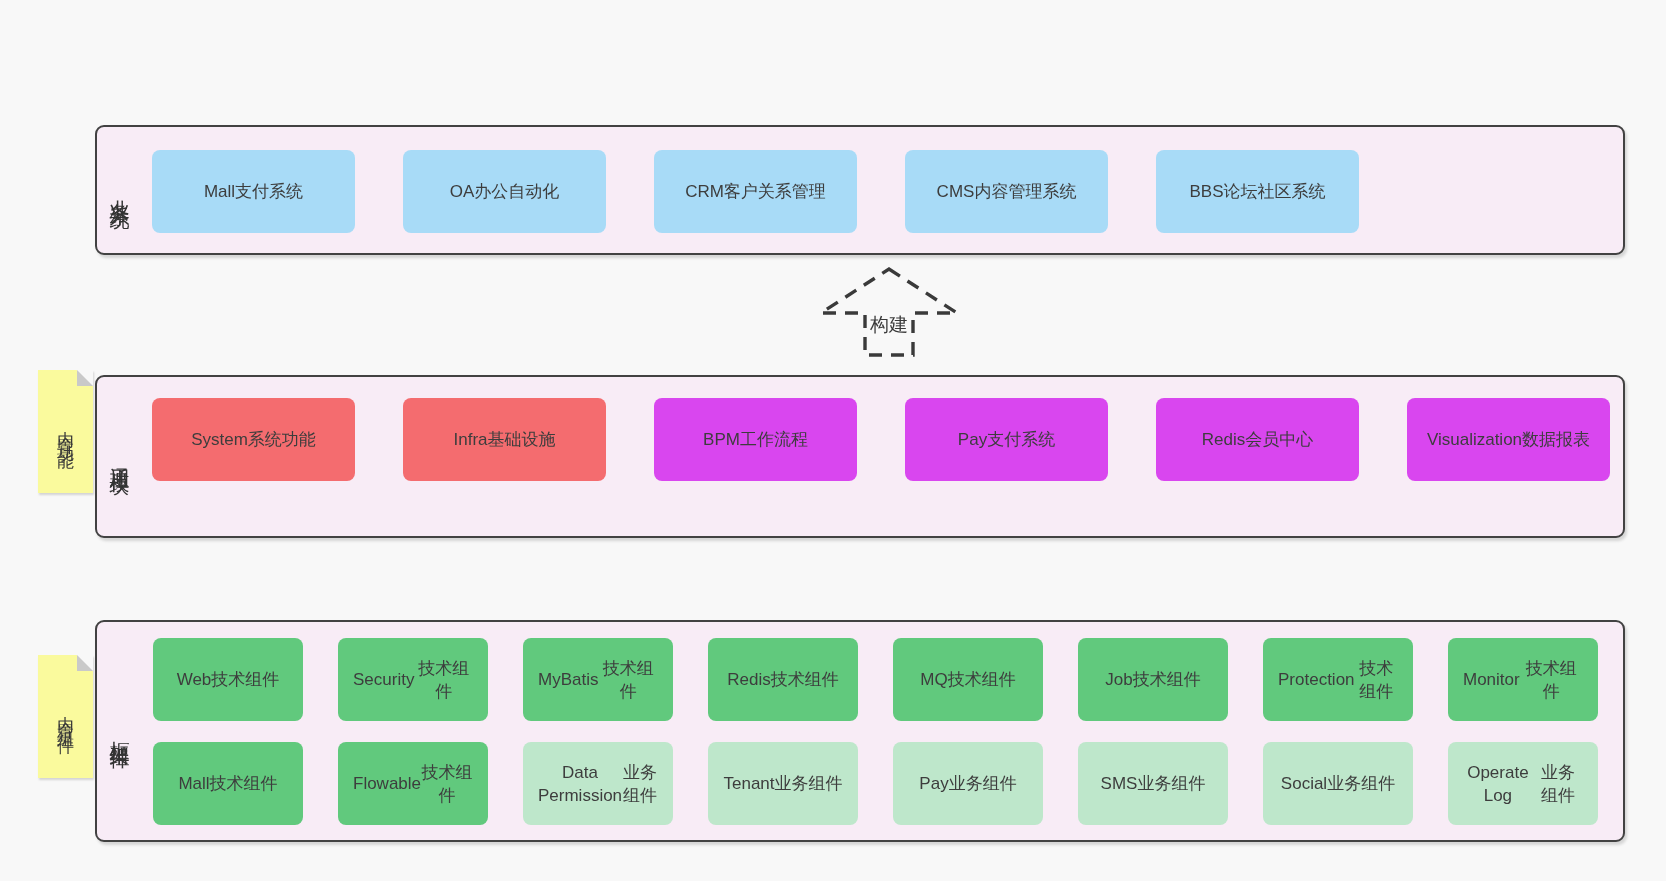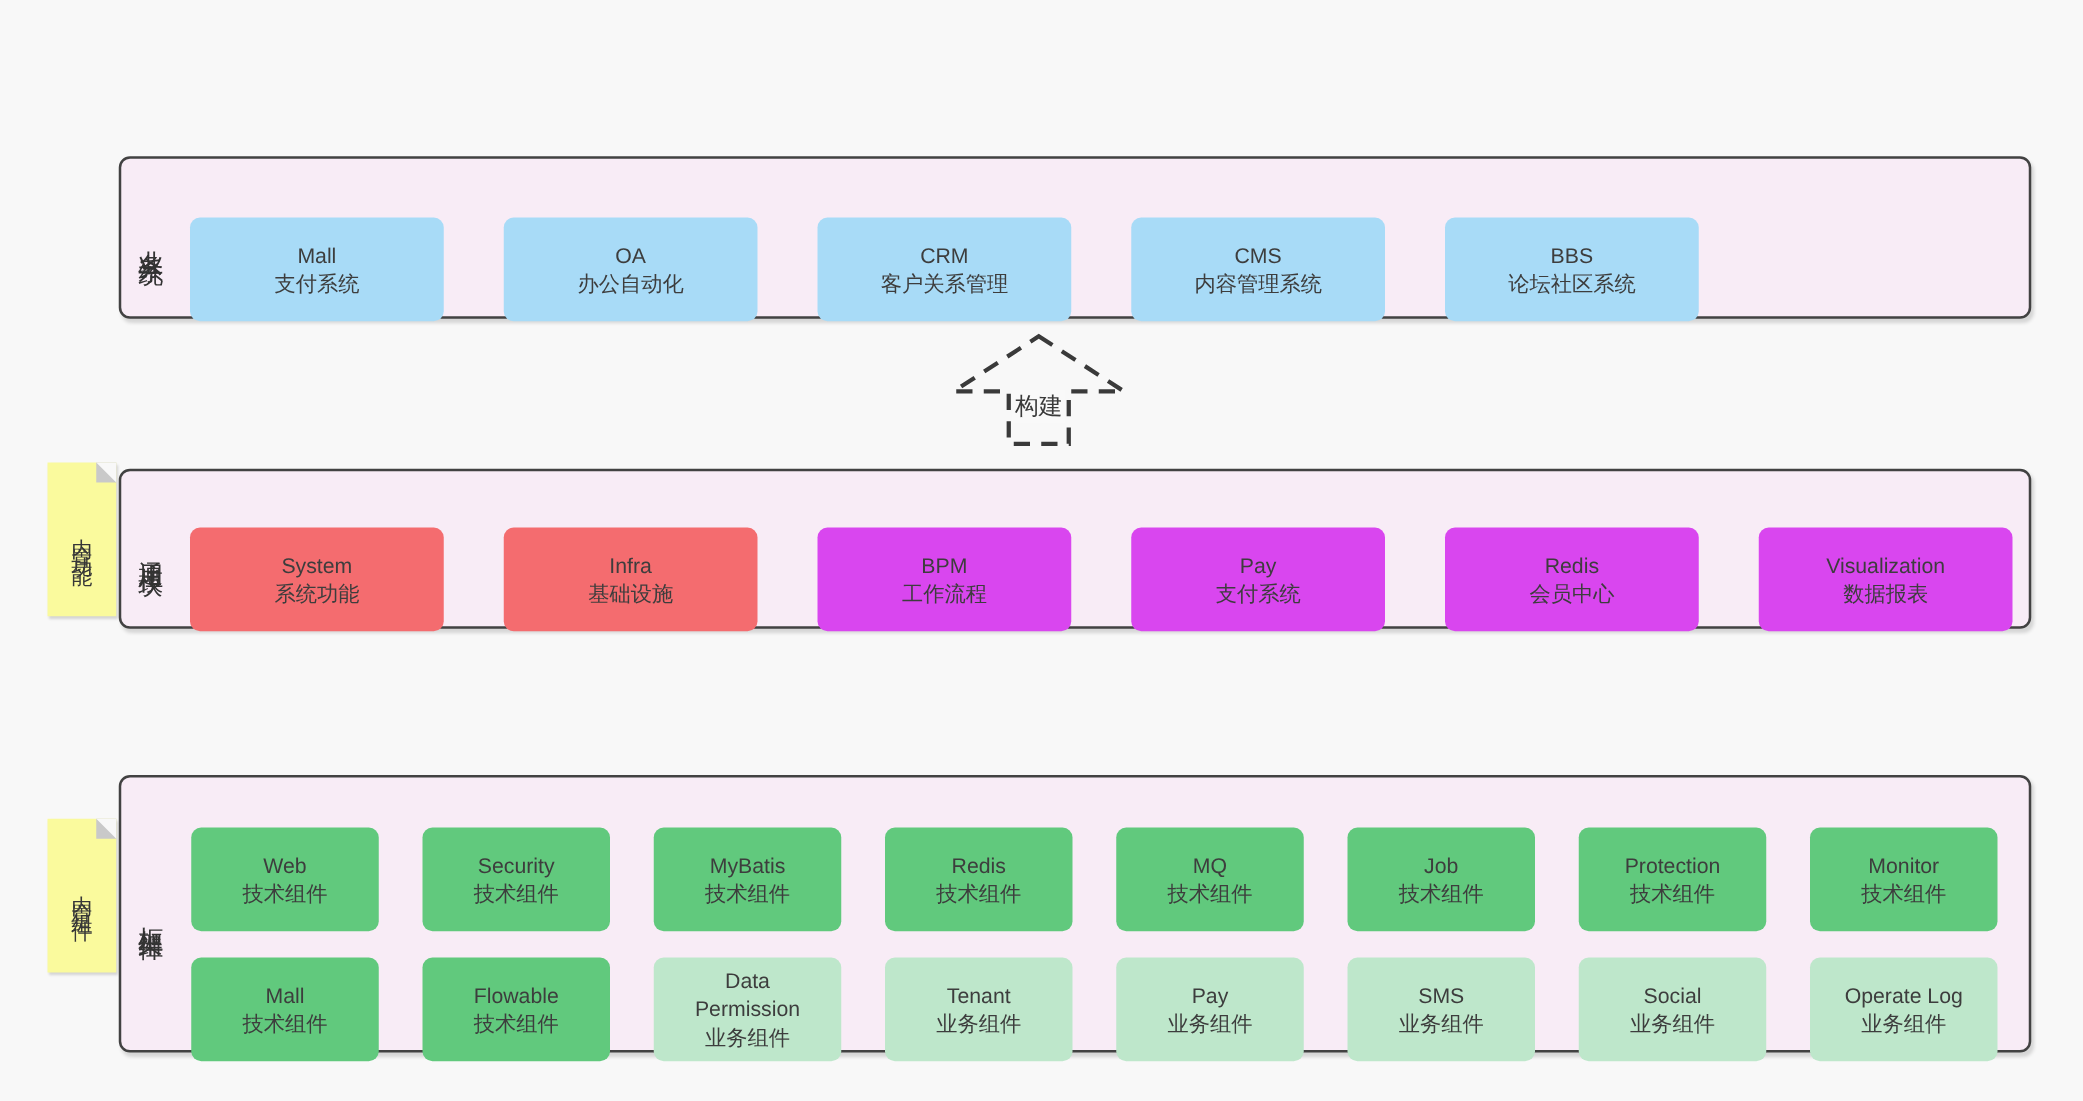--- a/index.html
+++ b/index.html
@@ -4,37 +4,37 @@
 <style>
   html,body{margin:0;padding:0;background:#f8f8f8;}
   .canvas{position:relative;width:1666px;height:881px;background:#f8f8f8;overflow:hidden;
           font-family:"Liberation Sans","DejaVu Sans",sans-serif;color:#3d3d3d;}
 
   
   .section{position:absolute;left:95px;width:1530px;background:#f8ecf6;
            border:2px solid #424242;border-radius:9px;
            box-shadow:2px 3px 3px rgba(0,0,0,0.14);box-sizing:border-box;}
   .sec1{top:125px;height:130px;}
-  .sec2{top:375px;height:128px;}
+  .sec2{top:375px;height:163px;}
   .sec3{top:620px;height:222px;}
 
   .vlabel{position:absolute;left:13px;top:50%;transform:translateY(-50%);
           writing-mode:vertical-lr;text-orientation:upright;
           font-size:20px;letter-spacing:3px;line-height:1;color:#333;white-space:nowrap;}
 
   
   .row{position:absolute;display:flex;}
   .sec1 .row{left:55px;top:23px;gap:48px;}
   .sec2 .row{left:55px;top:21px;gap:48px;}
   .sec3 .rowA{left:56px;top:16px;gap:35px;}
   .sec3 .rowB{left:56px;top:120px;gap:35px;}
 
-  .box{border-radius:8px;display:flex;flex-direction:column;align-items:center;
+  .box{border-radius:8px;display:flex;flex-direction:row;align-items:center;
        justify-content:center;text-align:center;font-size:17px;line-height:23px;
-       box-sizing:border-box;margin-top:24px;}
+       box-sizing:border-box;}
   .box .nm,.box .sub{display:block;}
   .wide{width:203px;height:83px;padding:0 10px;}
   .small{width:150px;height:83px;padding:0 15px;}
 
   .blue{background:#a8dbf7;}
   .red{background:#f46c6f;}
   .pink{background:#d946ef;}
   .green{background:#61c97d;}
   .lgreen{background:#bee7cb;}
 
@@ -45,21 +45,21 @@
   .sticky-bot{top:655px;}
   .sticky::after{content:"";position:absolute;top:0;right:0;width:0;height:0;
           border-style:solid;border-width:0 16px 16px 0;
           border-color:#f8f8f8 #f8f8f8 #c9c9c9 #c9c9c9;}
   .sticky .txt{position:absolute;left:50%;top:50%;transform:translate(-50%,-50%);
           writing-mode:vertical-lr;text-orientation:upright;
           font-size:17px;letter-spacing:7px;line-height:1;color:#373737;white-space:nowrap;}
 
   
   .arrow{position:absolute;width:142px;height:92px;}
-  .arrow1{left:760px;top:266px;}
+  .arrow1{left:818px;top:266px;}
   .arrow2{left:820px;top:514px;}
   .arrow svg{position:absolute;left:0;top:0;}
   .arrow polygon{fill:#f8f8f8;stroke:#3a3a3a;stroke-width:3.4;stroke-dasharray:13 9;}
   .arrow .lbl{position:absolute;left:50%;top:46px;transform:translateX(-50%);
           background:#f9f9f9;padding:0 2px;font-size:19px;color:#3a3a3a;white-space:nowrap;}
 </style>
 </head>
 <body>
 
 <div class="canvas">

